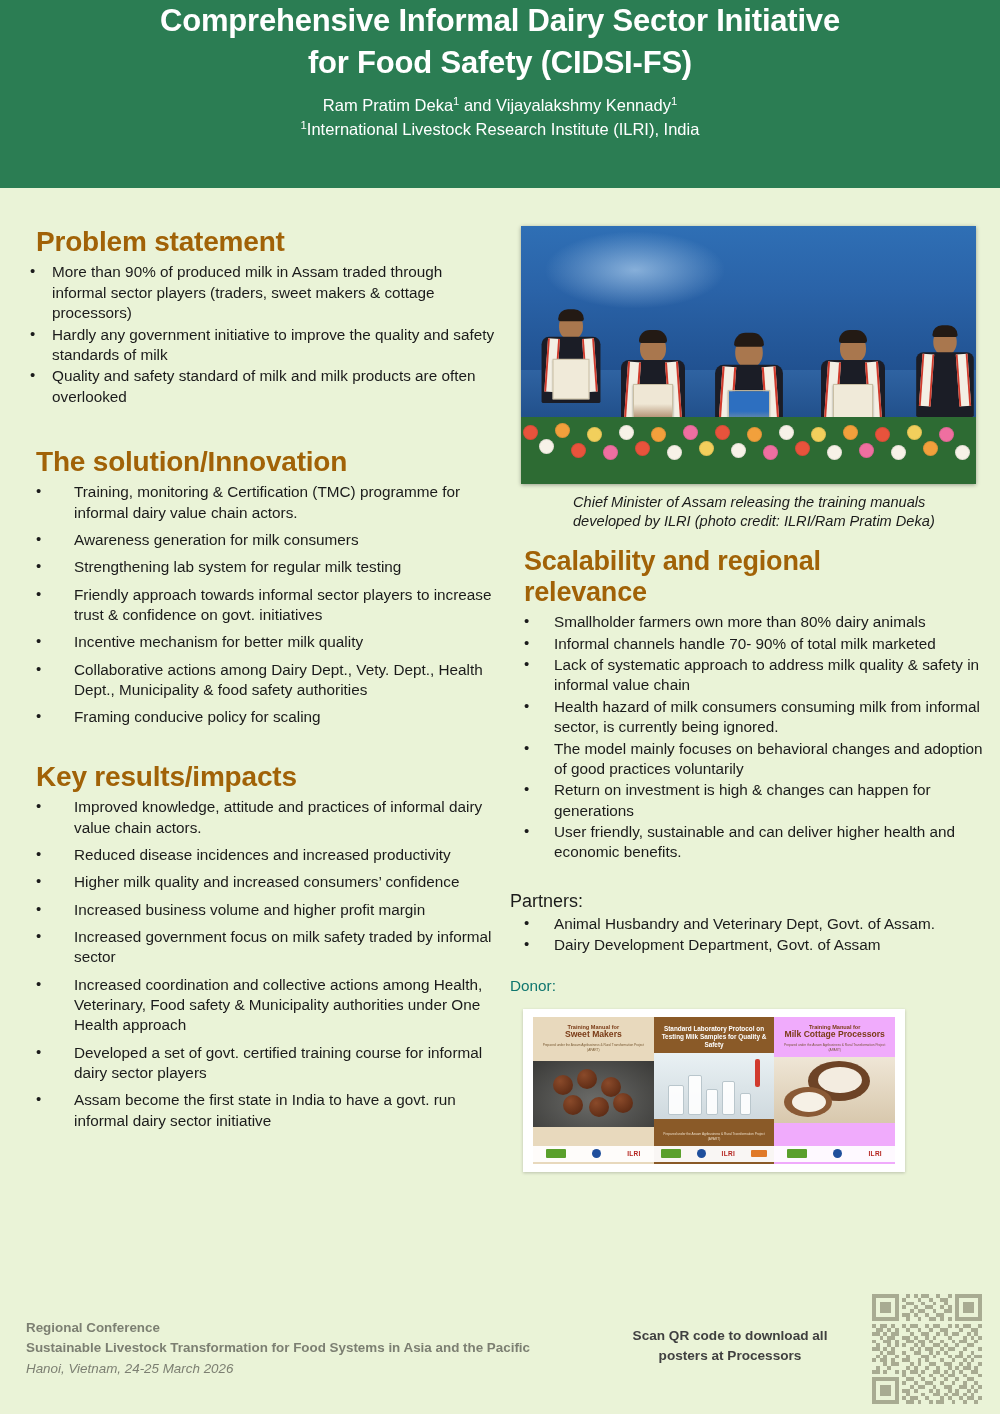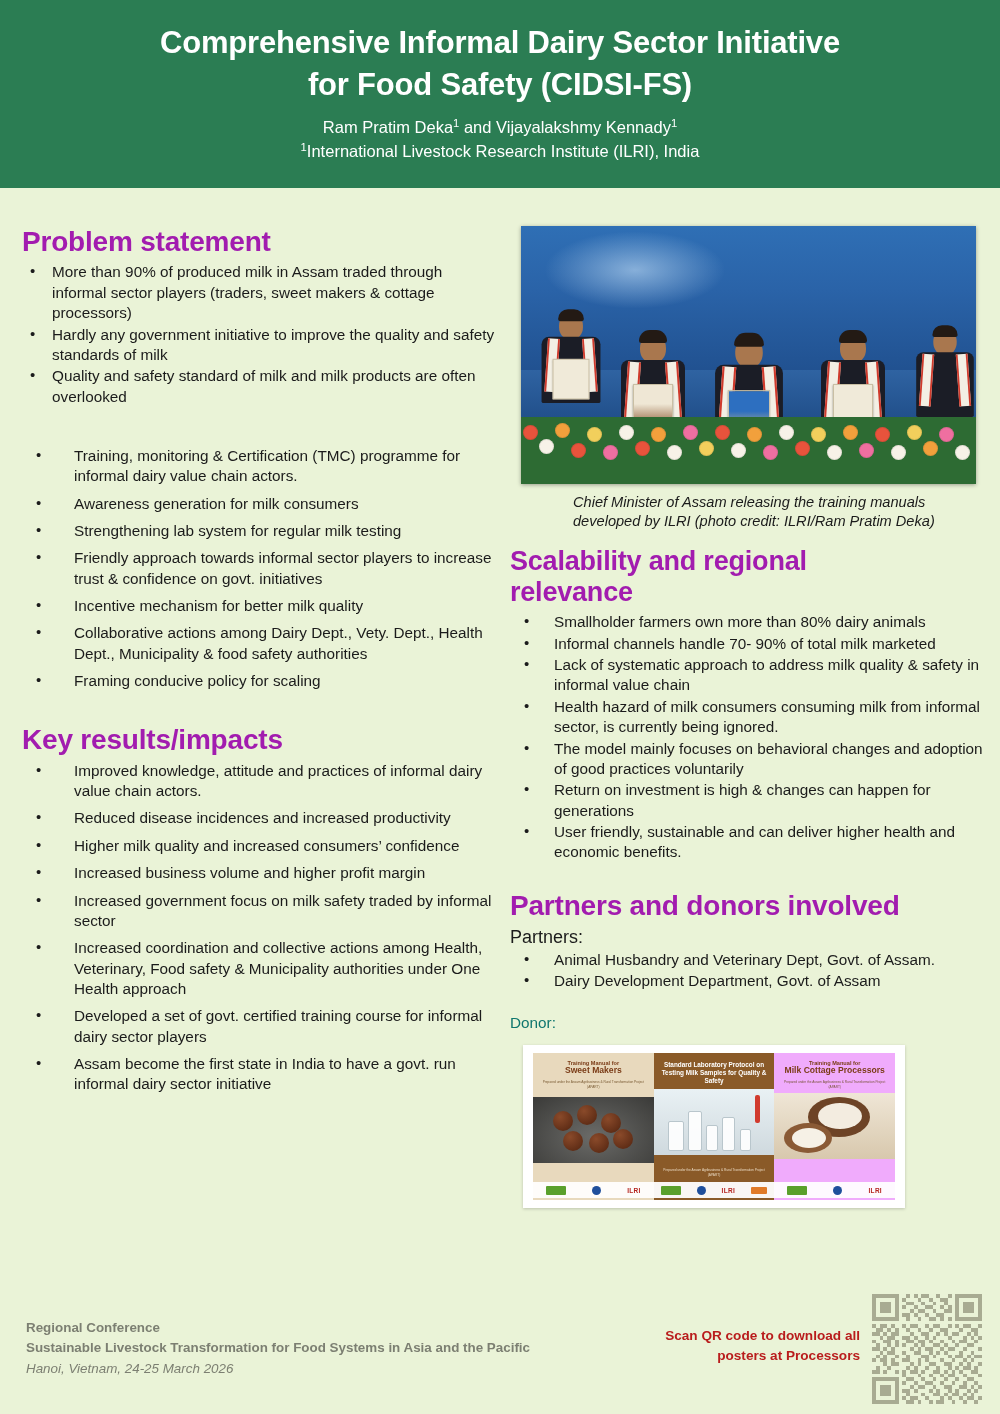--- a/index.html
+++ b/index.html
@@ -16,21 +16,20 @@
     overflow: hidden;
   }
 
   
   #header {
     position: absolute; left: 0; top: 0;
     width: 1000px; height: 188px;
     background: #2b7d53;
     color: #ffffff;
     text-align: center;
-    padding-top: 22px;
   }
   #header .title {
     font-size: 31px;
     font-weight: bold;
     line-height: 1.35;
     letter-spacing: -0.2px;
     padding: 0 60px;
   }
   #header .authors {
     font-size: 16.5px;
@@ -49,24 +48,24 @@
   #left-col {
     position: absolute; left: 22px; top: 226px;
     width: 478px;
   }
   #right-col {
     position: absolute; left: 510px; top: 226px;
     width: 484px;
   }
 
   h2.section-heading {
-    color: #a21caf;
+    color: #a16207;
     font-size: 28px;
     font-weight: bold;
-    margin: 0 0 4px 0;
+    margin: 0 0 4px 14px;
     line-height: 1.16;
     letter-spacing: -0.2px;
   }
   h2.section-heading.narrow { font-size: 27px; }
 
   ul.bullets {
     list-style: none;
     margin: 0; padding: 0;
     color: #1b1b1b;
   }
@@ -238,22 +237,22 @@
     color: #7c7f72;
     font-size: 13.4px;
     line-height: 1.52;
   }
   #footer-left .l1 { font-weight: bold; }
   #footer-left .l2 { font-weight: bold; }
   #footer-left .l3 { font-style: italic; }
   #footer-right {
     position: absolute; right: 140px; top: 1326px;
     width: 260px;
-    text-align: right;
-    color: #b91c1c;
+    text-align: center;
+    color: #404040;
     font-size: 13.6px;
     font-weight: bold;
     line-height: 1.45;
   }
   #qr {
     position: absolute; right: 18px; top: 1294px;
     width: 110px; height: 110px;
   }
 </style>
 </head>
@@ -278,20 +277,21 @@
 
     <h2 class="section-heading">Problem statement</h2>
     <ul class="bullets tight">
       <li>More than 90% of produced milk in Assam traded through informal sector players (traders, sweet makers &amp; cottage processors)</li>
       <li>Hardly any government initiative to improve the quality and safety standards of milk</li>
       <li>Quality and safety standard of milk and milk products are often overlooked</li>
     </ul>
 
     <div class="spacer-lg"></div>
 
+    <h2 class="section-heading">The solution/Innovation</h2>
     <ul class="bullets wide">
       <li>Training, monitoring &amp; Certification (TMC) programme for informal dairy value chain actors.</li>
       <li>Awareness generation for milk consumers</li>
       <li>Strengthening lab system for regular milk testing</li>
       <li>Friendly approach towards informal sector players to increase trust &amp; confidence on govt. initiatives</li>
       <li>Incentive mechanism for better milk quality</li>
       <li>Collaborative actions among Dairy Dept., Vety. Dept., Health Dept., Municipality &amp; food safety authorities</li>
       <li>Framing conducive policy for scaling</li>
     </ul>
 
@@ -408,21 +408,20 @@
       <li>Informal channels handle 70- 90% of total milk marketed</li>
       <li>Lack of systematic approach to address milk quality &amp; safety in informal value chain</li>
       <li>Health hazard of milk consumers consuming milk from informal sector, is currently being ignored.</li>
       <li>The model mainly focuses on behavioral changes and adoption of good practices voluntarily</li>
       <li>Return on investment is high &amp; changes can happen for generations</li>
       <li>User friendly, sustainable and can deliver higher health and economic benefits.</li>
     </ul>
 
     <div class="spacer-md"></div>
 
-    <h2 class="section-heading">Partners and donors involved</h2>
     <div style="font-size:18px;color:#1b1b1b;line-height:1.33;">Partners:</div>
     <ul class="bullets medium">
       <li>Animal Husbandry and Veterinary Dept, Govt. of Assam.</li>
       <li>Dairy Development Department, Govt. of Assam</li>
     </ul>
     <div style="height:20px;"></div>
     <div style="font-size:15.3px;color:#0f766e;line-height:1.33;">Donor:</div>
 
     <div id="manuals">
 

